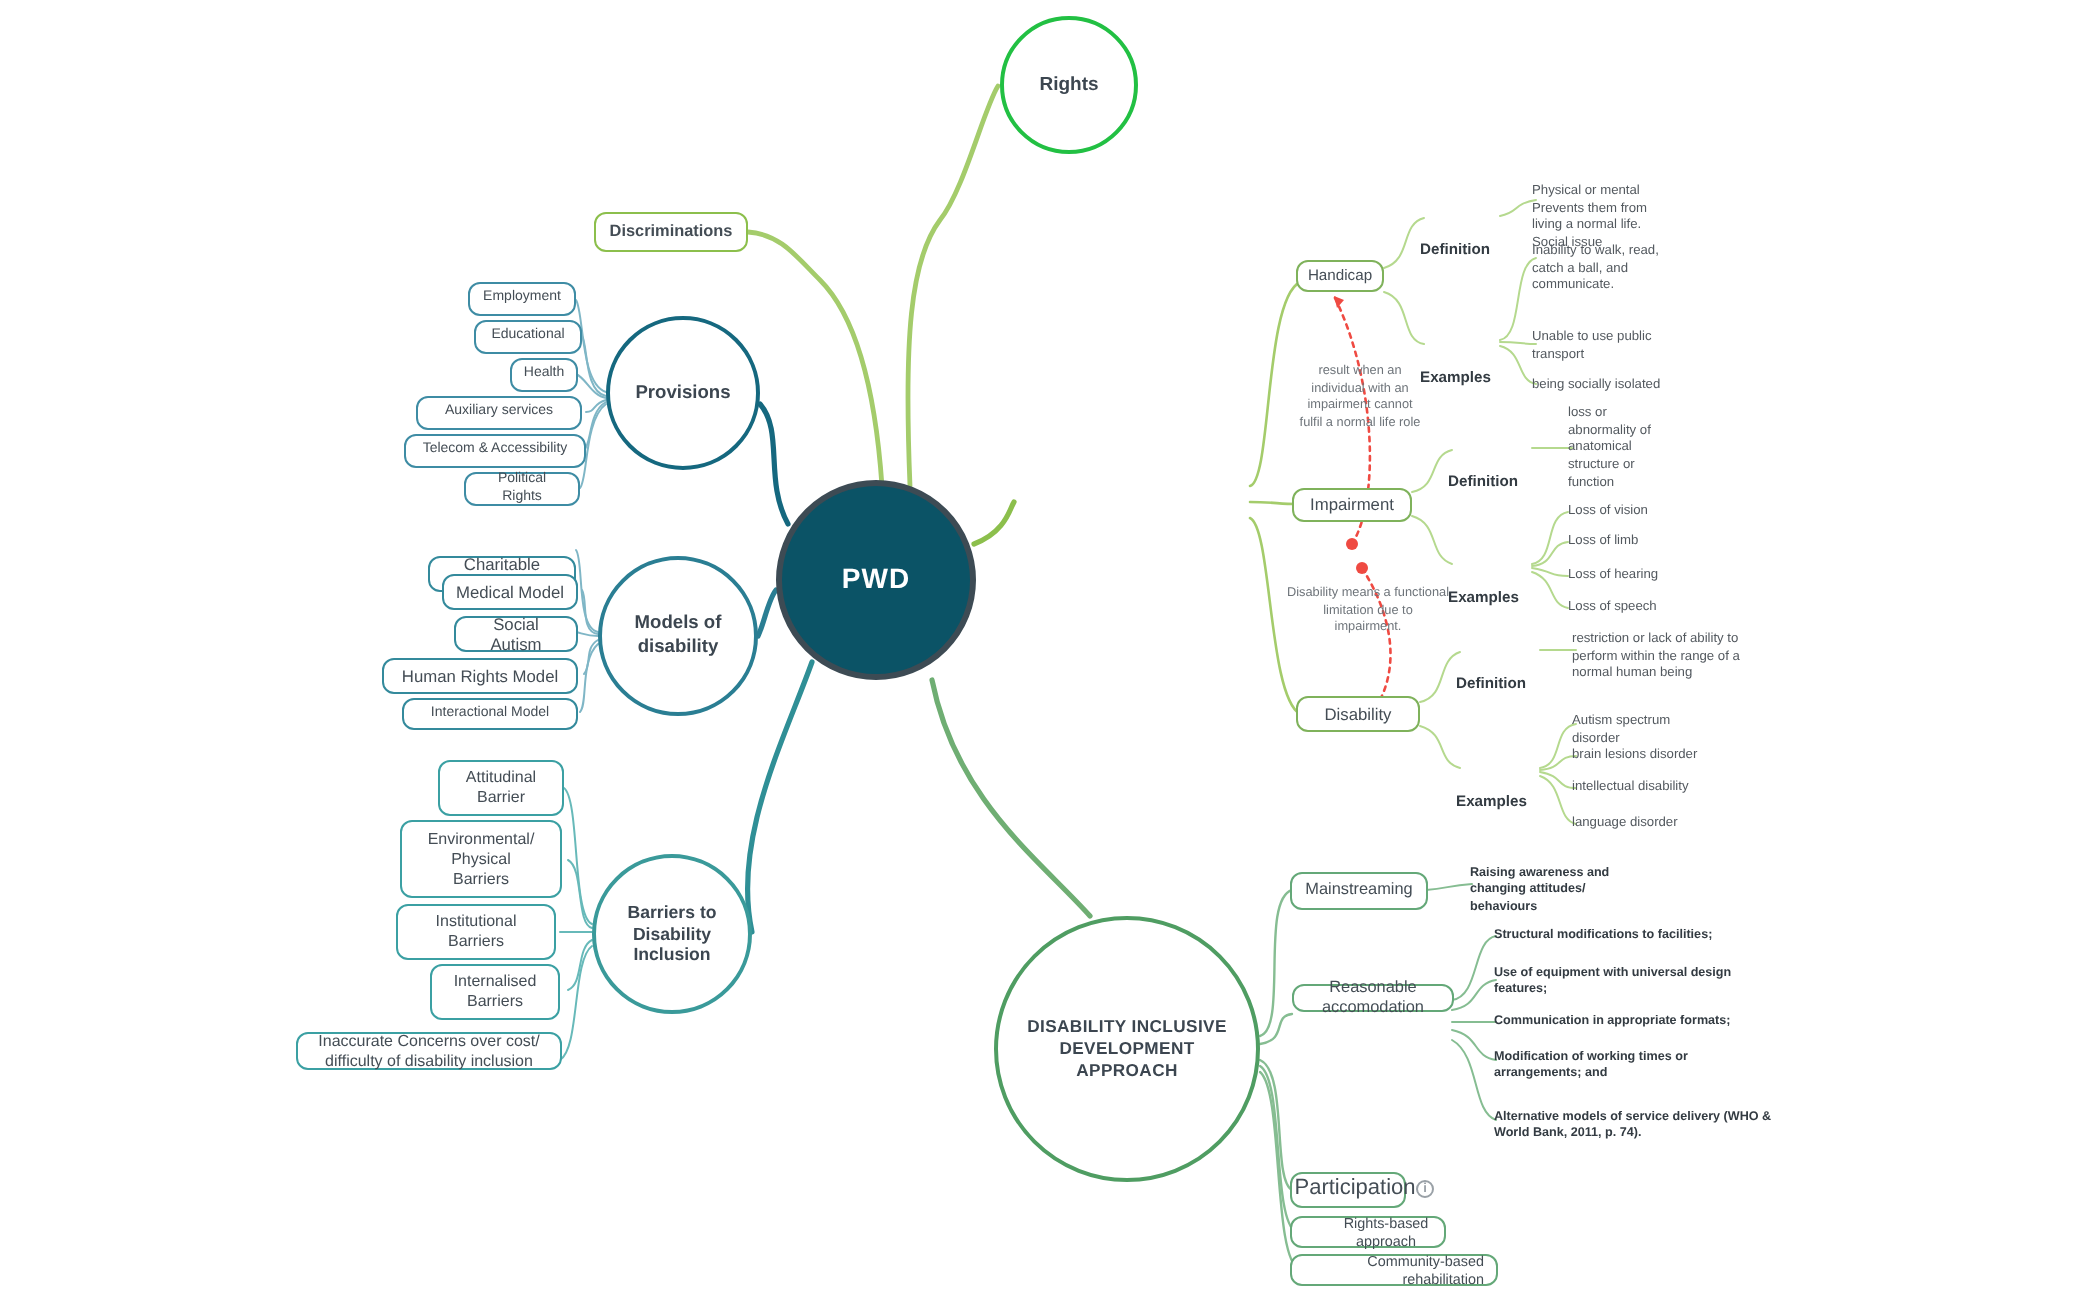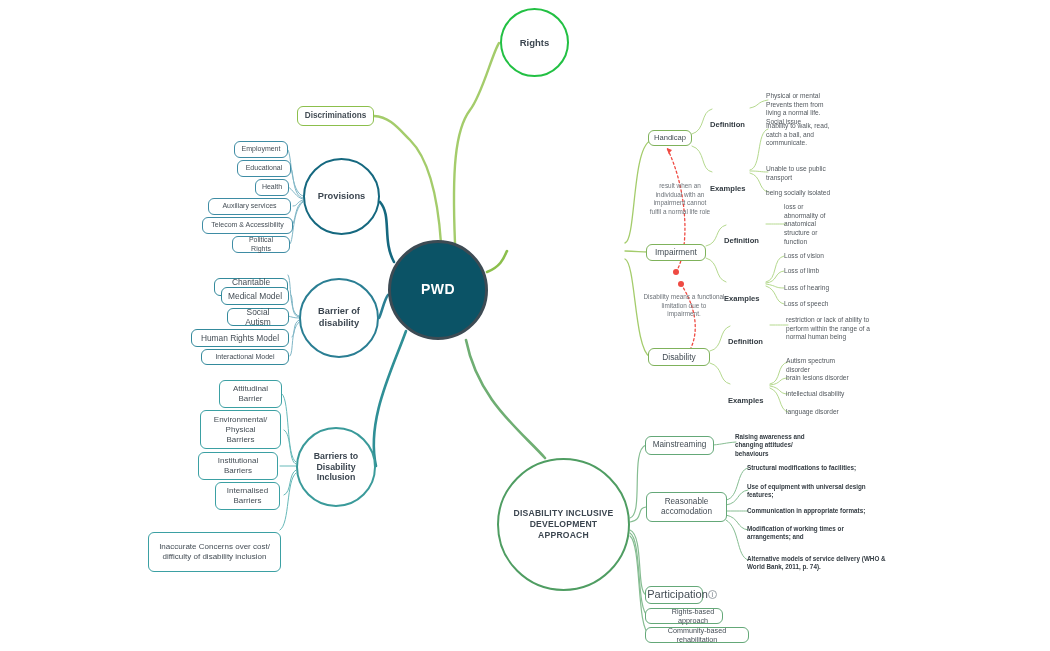--- a/index.html
+++ b/index.html
@@ -232,21 +232,21 @@
     <span>Auxiliary services</span>
   </div>
   <div class="box teal" style="left:202px;top:217px;width:91px;height:17px;font-size:7px;">
     <span>Telecom &amp; Accessibility</span>
   </div>
   <div class="box teal" style="left:232px;top:236px;width:58px;height:17px;font-size:7px;">
     <span>Political Rights</span>
   </div>
 
   <div class="circ" id="node-models">
-    <span>Barrier of
+    <span>Models of
 disability</span>
   </div>
   <div class="box teal2" style="left:214px;top:266px;width:74px;height:18px;font-size:8.4px;margin-top:12px;">
     <span>Charitable Model</span>
   </div>
   <div class="box teal2" style="left:221px;top:287px;width:68px;height:18px;font-size:8.4px;">
     <span>Medical Model</span>
   </div>
   <div class="box teal2" style="left:227px;top:308px;width:62px;height:18px;font-size:8.4px;">
     <span>Social Autism</span>
@@ -273,21 +273,21 @@
 Barriers</span>
   </div>
   <div class="box tealmid" style="left:198px;top:452px;width:80px;height:28px;font-size:8px;">
     <span>Institutional
 Barriers</span>
   </div>
   <div class="box tealmid" style="left:215px;top:482px;width:65px;height:28px;font-size:8px;">
     <span>Internalised
 Barriers</span>
   </div>
-  <div class="box tealmid" style="left:148px;top:532px;width:133px;height:40px;font-size:8px;">
+  <div class="box tealmid" style="left:148px;top:516px;width:133px;height:19px;font-size:8px;">
     <span>Inaccurate Concerns over cost/
 difficulty of disability inclusion</span>
   </div>
 
   <div class="box greensoft" style="left:648px;top:130px;width:44px;height:16px;font-size:7.6px;">
     <span>Handicap</span>
   </div>
   <span class="lbl" style="left:710px;top:104px;">Definition</span>
   <div class="leaf" style="left:766px;top:92px;width:76px;font-size:6.6px;">Physical or mental
 Prevents them from
@@ -345,38 +345,38 @@
 APPROACH</span>
   </div>
 
   <div class="box greendark" style="left:645px;top:436px;width:69px;height:19px;font-size:8.2px;">
     <span>Mainstreaming</span>
   </div>
   <div class="leaf bold" style="left:735px;top:433px;width:90px;font-size:6.3px;">Raising awareness and
 changing attitudes/
 behaviours</div>
 
-  <div class="box greendark" style="left:646px;top:492px;width:81px;height:30px;font-size:8.2px;">
+  <div class="box greendark" style="left:646px;top:492px;width:81px;height:14px;font-size:8.2px;">
     <span>Reasonable
 accomodation</span>
   </div>
   <div class="leaf bold" style="left:747px;top:464px;width:150px;font-size:6.3px;">Structural modifications to facilities;</div>
   <div class="leaf bold" style="left:747px;top:483px;width:150px;font-size:6.3px;">Use of equipment with universal design
 features;</div>
   <div class="leaf bold" style="left:747px;top:507px;width:150px;font-size:6.3px;">Communication in appropriate formats;</div>
   <div class="leaf bold" style="left:747px;top:525px;width:150px;font-size:6.3px;">Modification of working times or
 arrangements; and</div>
   <div class="leaf bold" style="left:747px;top:555px;width:152px;font-size:6.3px;">Alternative models of service delivery (WHO &amp;
 World Bank, 2011, p. 74).</div>
 
   <div class="box greendark" style="left:645px;top:586px;width:58px;height:18px;font-size:11px;padding-left:13px;">
     <span>Participation</span>
   </div>
   <span class="info-icon" style="left:708px;top:590px;">i</span>
 
   <div class="box greendark" style="left:645px;top:608px;width:78px;height:16px;font-size:7.2px;padding-left:24px;">
     <span>Rights-based approach</span>
   </div>
-  <div class="box greendark" style="left:645px;top:627px;width:104px;height:16px;font-size:7.2px;">
+  <div class="box greendark" style="left:645px;top:627px;width:104px;height:16px;font-size:7.2px;text-align:right;">
     <span>Community-based rehabilitation</span>
   </div>
 
 </div>
 
 </body></html>

